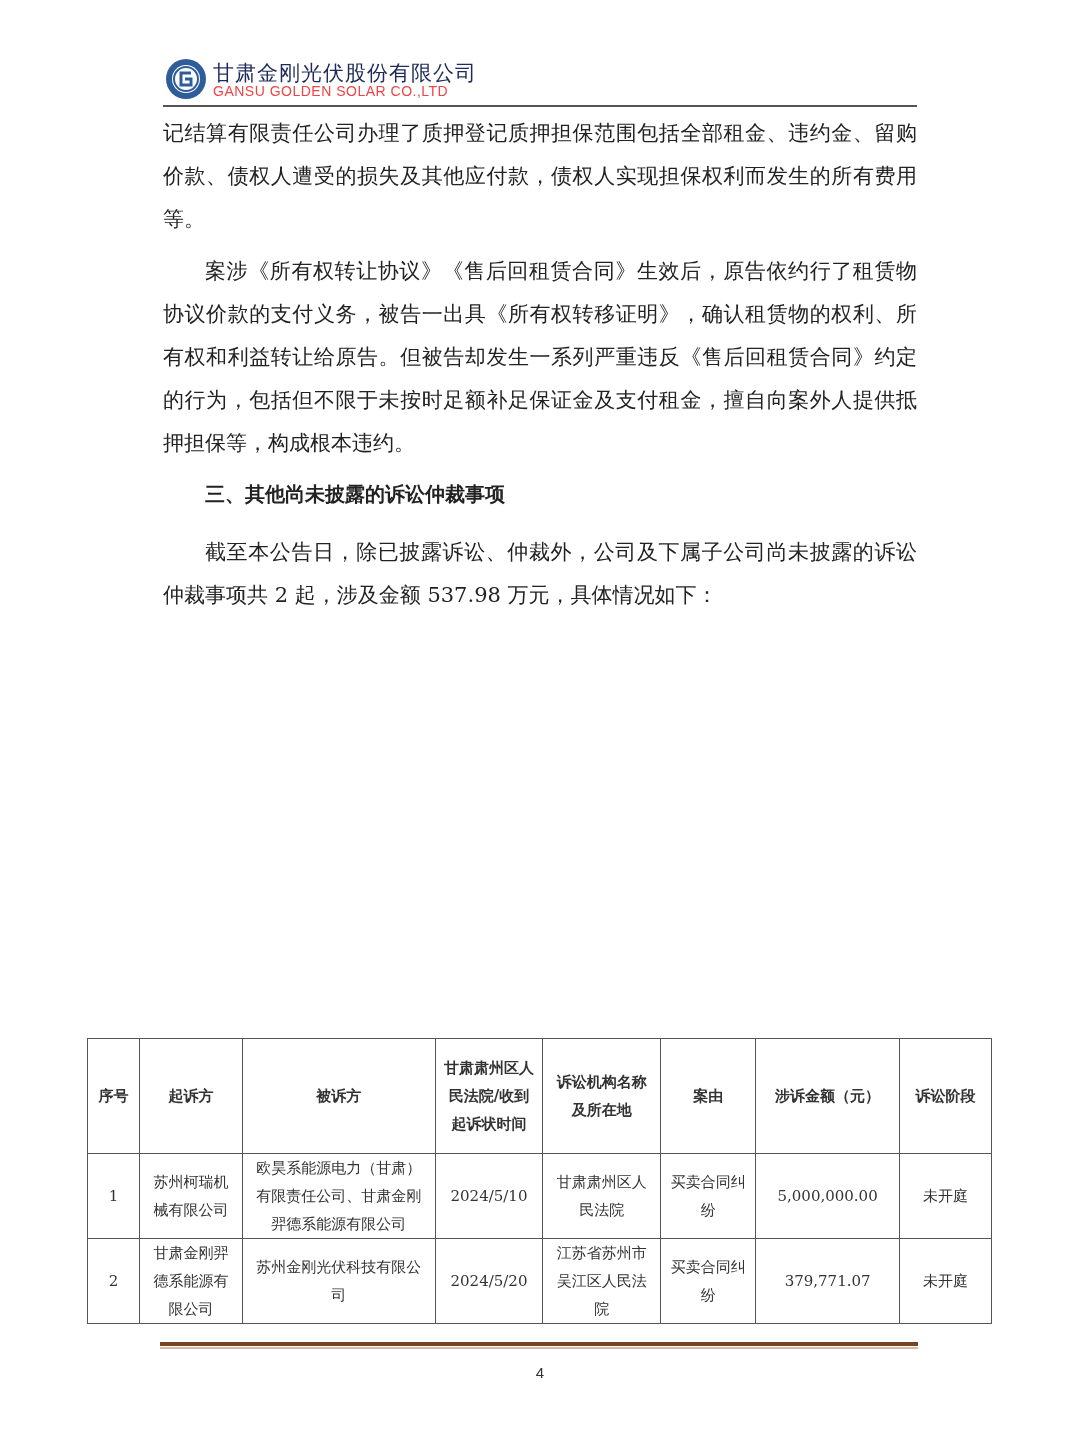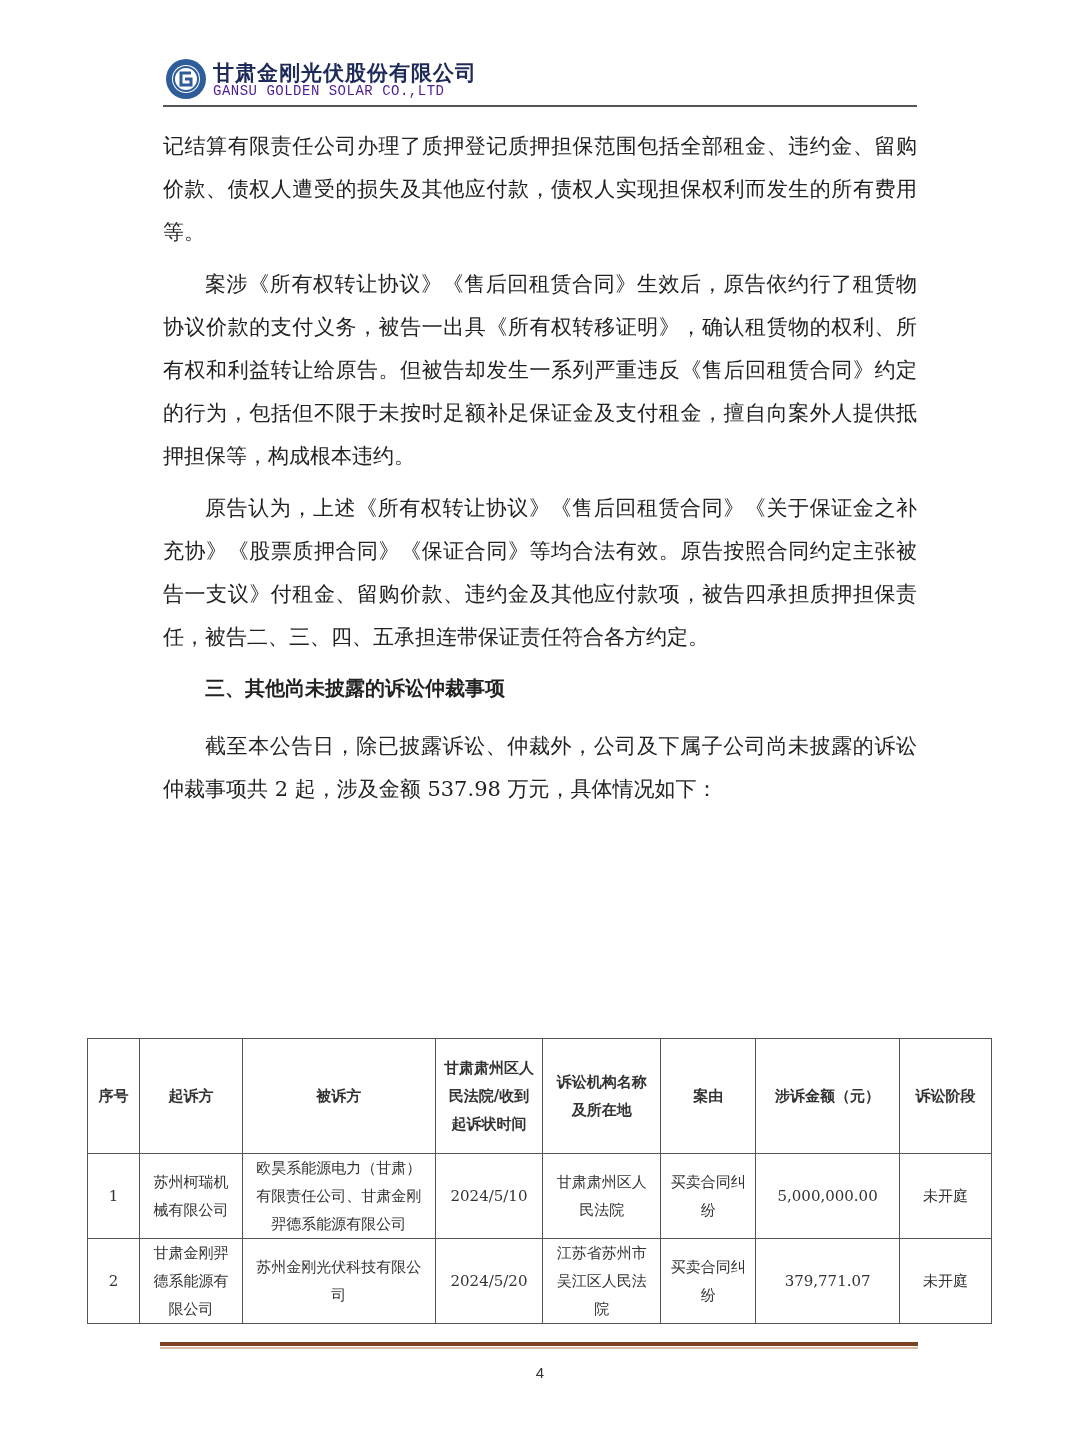--- a/index.html
+++ b/index.html
@@ -1,23 +1,23 @@
 <!DOCTYPE html>
 <html><head>
   <meta charset="utf-8">
   <style>
     html, body { margin: 0; padding: 0; background: #ffffff; }
     body { width: 1080px; height: 1440px; position: relative; overflow: hidden;
            font-family: "DejaVu Serif", "Liberation Serif", serif; color: #222; }
     .header { position: absolute; left: 163px; top: 55px; width: 760px; height: 52px; }
     .logo { position: absolute; left: 2px; top: 3px; width: 42px; height: 42px; }
-    .brand-cn { position: absolute; left: 50px; top: 4px; font-size: 21px; font-weight: bold;
+    .brand-cn { position: absolute; left: 50px; top: 4px; font-size: 21px; font-weight: normal;
                 color: #1e2a57; letter-spacing: 1px; font-family: "DejaVu Serif", serif; white-space: nowrap; }
-    .brand-en { position: absolute; left: 50px; top: 28px; font-size: 14px; color: #4c1d95;
-                font-family: Liberation Mono, monospace; letter-spacing: 0.5px; white-space: nowrap; }
+    .brand-en { position: absolute; left: 50px; top: 28px; font-size: 14px; color: #ef4444;
+                font-family: Liberation Sans, sans-serif; letter-spacing: 0.5px; white-space: nowrap; }
     .header-rule { position: absolute; left: 163px; top: 105px; width: 754px; height: 2px; background: #555; }
 
     .body-text { position: absolute; left: 163px; width: 754px; font-size: 21px; line-height: 43px;
                  text-align: justify; text-justify: inter-ideograph; }
     .para { margin: 0 0 9px 0; }
     .indent { text-indent: 42px; }
     .section-heading { font-weight: bold; text-indent: 42px; margin: 0 0 14px 0; font-family: Liberation Mono, monospace; font-size: 20px; }
 
     table.cases { position: absolute; left: 87px; top: 1038px; width: 905px; border-collapse: collapse;
                   font-size: 15px; font-family: "DejaVu Serif", serif; }
@@ -38,24 +38,23 @@
     <circle cx="21" cy="21" r="20" fill="#2f5d9a"></circle>
     <circle cx="21" cy="21" r="14" fill="#ffffff"></circle>
     <circle cx="21" cy="21" r="12" fill="none" stroke="#2f5d9a" stroke-width="2"></circle>
     <path d="M26 15 H16 V27 H26 V21 H20" fill="none" stroke="#2f5d9a" stroke-width="3"></path>
   </svg>
   <div class="brand-cn">甘肃金刚光伏股份有限公司</div>
   <div class="brand-en">GANSU GOLDEN SOLAR CO.,LTD</div>
 </div>
 <div class="header-rule"></div>
 
-<div class="body-text" style="top:125px;">
+<div class="body-text" style="top:112px;">
   <p class="para">记结算有限责任公司办理了质押登记质押担保范围包括全部租金、违约金、留购价款、债权人遭受的损失及其他应付款，债权人实现担保权利而发生的所有费用等。</p>
   <p class="para indent">案涉《所有权转让协议》《售后回租赁合同》生效后，原告依约行了租赁物协议价款的支付义务，被告一出具《所有权转移证明》，确认租赁物的权利、所有权和利益转让给原告。但被告却发生一系列严重违反《售后回租赁合同》约定的行为，包括但不限于未按时足额补足保证金及支付租金，擅自向案外人提供抵押担保等，构成根本违约。</p>
-  <p class="para indent">原告认为，上述《所有权转让协议》《售后回租赁合同》《关于保证金之补充协》《股票质押合同》《保证合同》等均合法有效。原告按照合同约定主张被告一支议》付租金、留购价款、违约金及其他应付款项，被告四承担质押担保责任，被告二、三、四、五承担连带保证责任符合各方约定。</p>
   <p class="section-heading">三、其他尚未披露的诉讼仲裁事项</p>
   <p class="para indent">截至本公告日，除已披露诉讼、仲裁外，公司及下属子公司尚未披露的诉讼仲裁事项共 2 起，涉及金额 537.98 万元，具体情况如下：</p>
 </div>
 
 <table class="cases">
   <colgroup>
     <col style="width:52px">
       <col style="width:103px">
       <col style="width:193px">
       <col style="width:108px">

